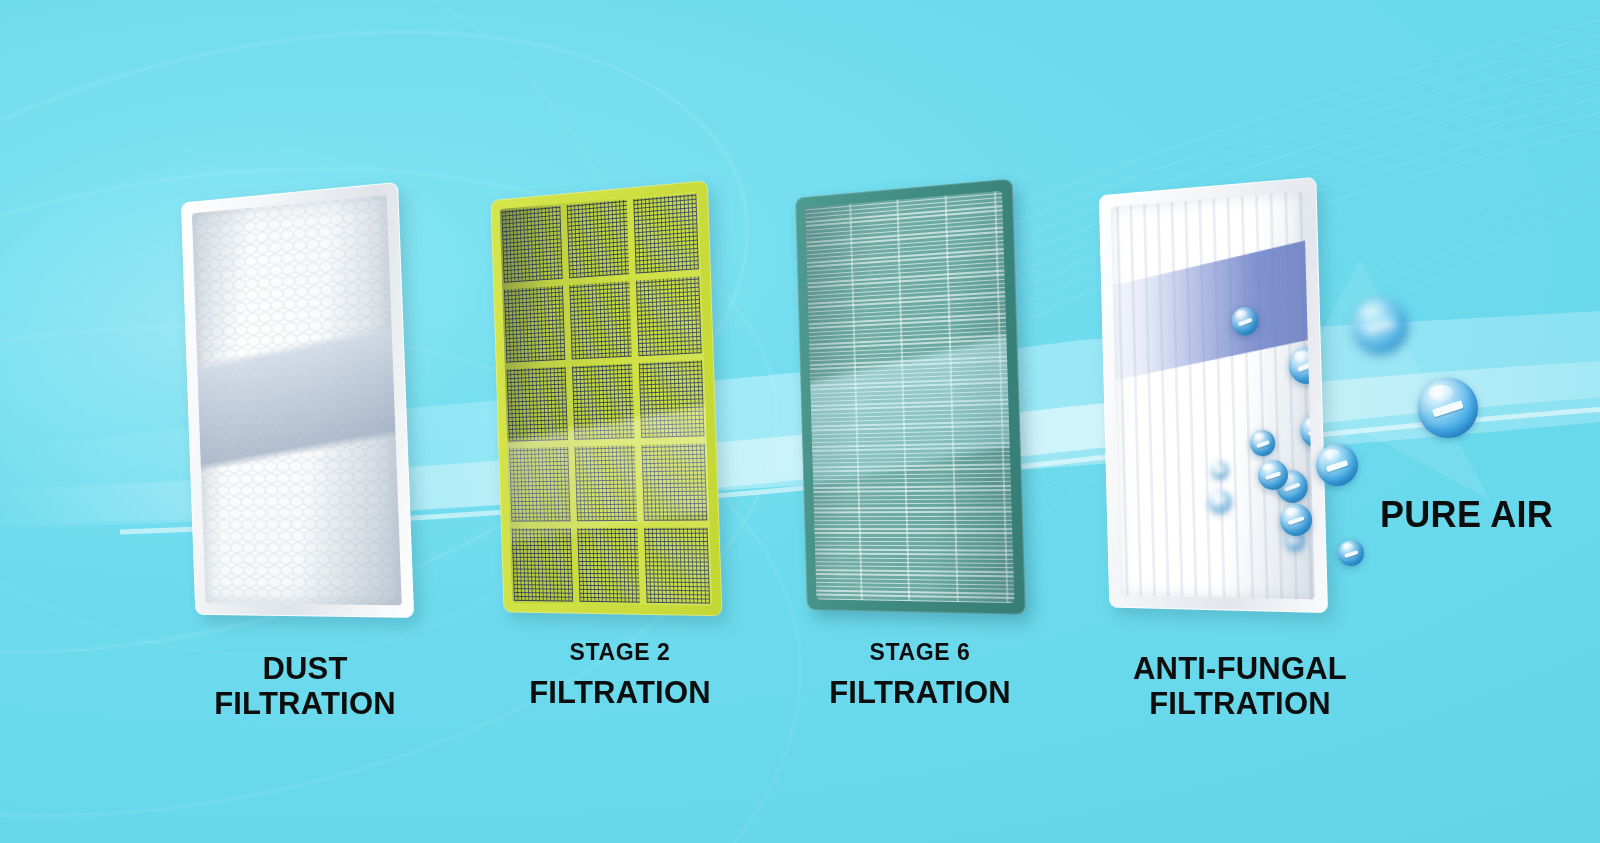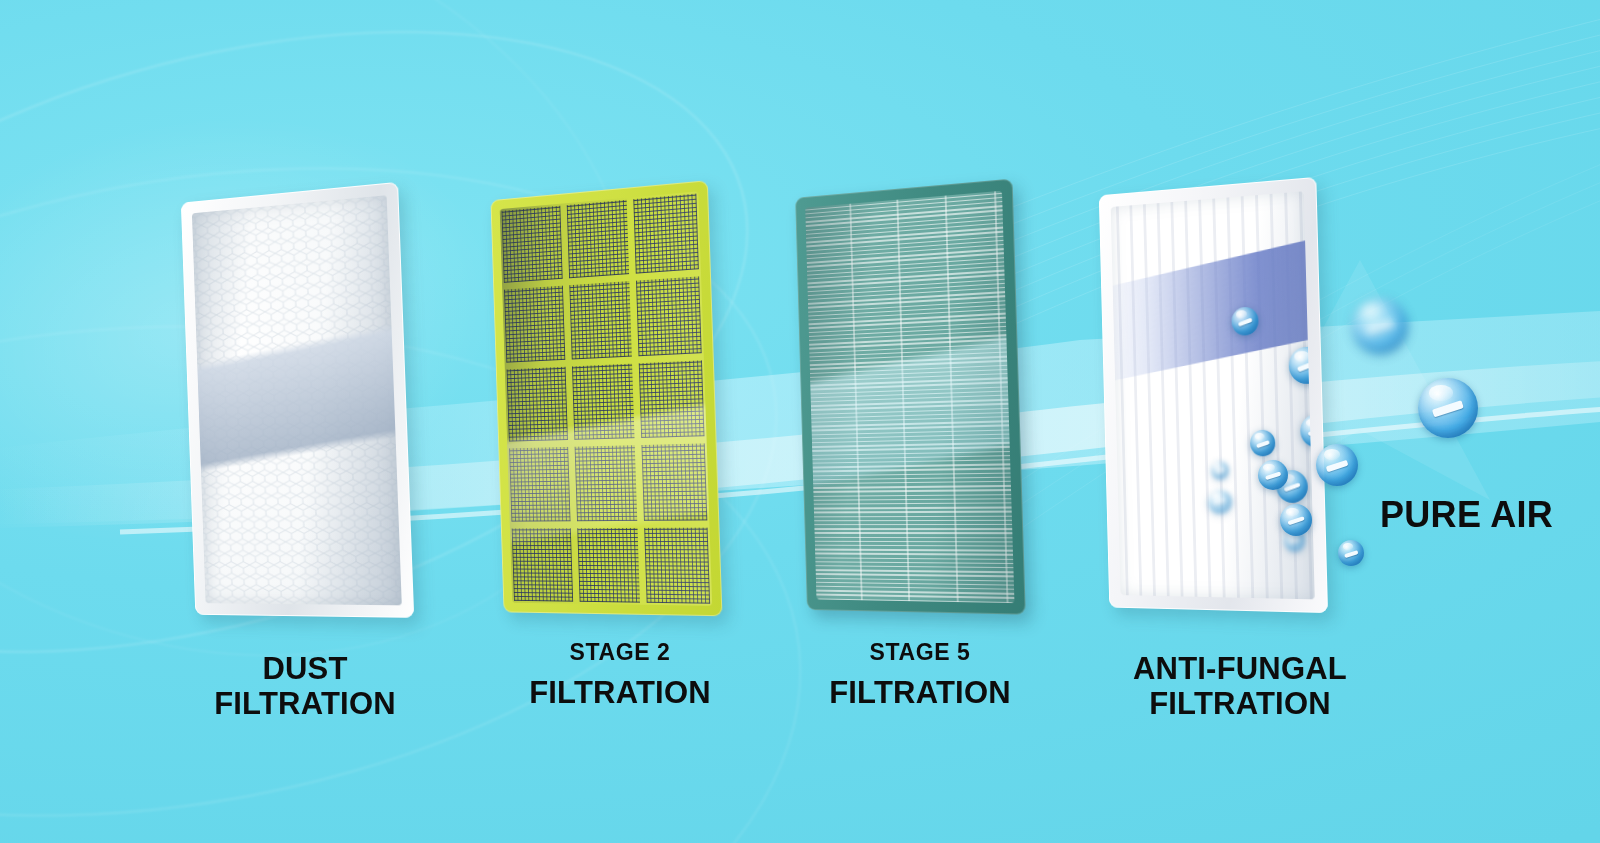--- a/index.html
+++ b/index.html
@@ -239,21 +239,21 @@
   </div>
 
   <div class="label" style="left:470px;top:640px;width:300px;">
     <div class="stage">STAGE 2</div>
     <div class="title">
       <div>FILTRATION</div>
     </div>
   </div>
 
   <div class="label" style="left:770px;top:640px;width:300px;">
-    <div class="stage">STAGE 5</div>
+    <div class="stage">STAGE 6</div>
     <div class="title">
       <div>FILTRATION</div>
     </div>
   </div>
 
   <div class="label" style="left:1090px;top:640px;width:300px;">
     <div class="title">
       <div>ANTI-FUNGAL</div>
       <div>FILTRATION</div>
     </div>

